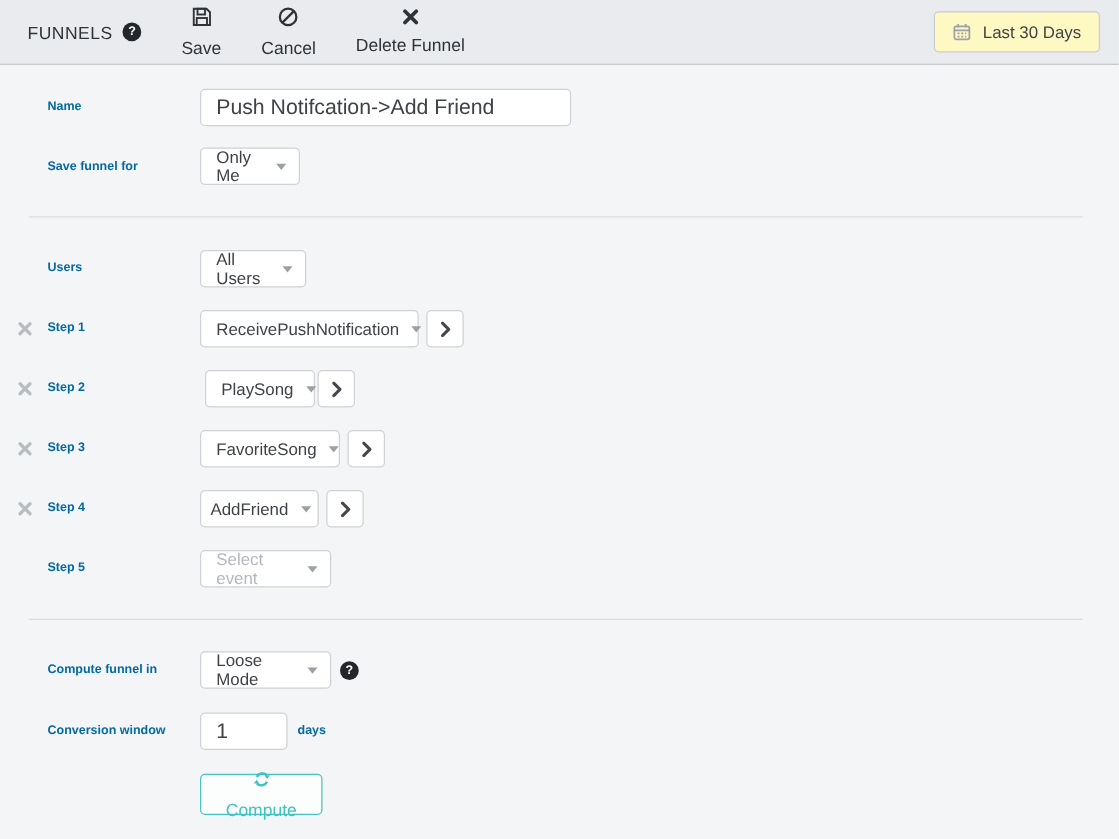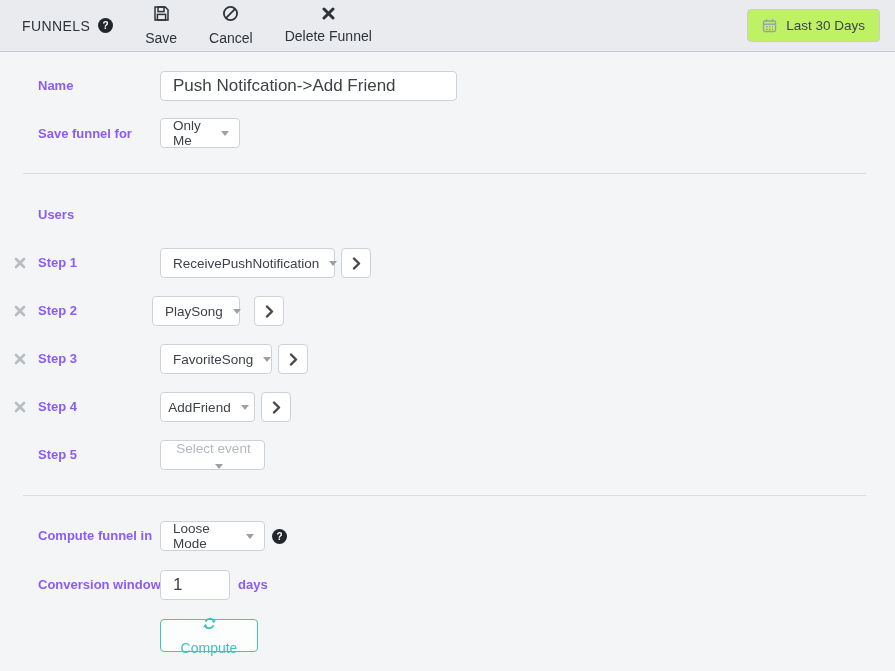--- a/index.html
+++ b/index.html
@@ -23,27 +23,27 @@
   .tb-group + .tb-group{margin-left:32px;flex-direction:column;}
   .tb-title{font-size:14px;color:#2f3338;letter-spacing:.4px;cursor:default;}
   .tb-label{font-size:14px;color:#2f3338;}
   .help-circle{
     width:15px;height:15px;border-radius:50%;
     background:#23262b;color:#fff;font-size:10px;font-weight:bold;
     display:flex;align-items:center;justify-content:center;line-height:1;
   }
   .daterange-btn{
     margin-left:auto;height:33px;min-width:125px;box-sizing:border-box;
-    background:#bef264;border:1px solid #c9ccd1;border-radius:4px;
+    background:#fef9c3;border:1px solid #c9ccd1;border-radius:4px;
     display:flex;align-items:center;justify-content:center;gap:9px;
     padding:0 14px;font-size:13.5px;color:#3e4247;cursor:pointer;
   }
 
   
-  .lbl{position:absolute;font-size:13px;font-weight:bold;color:#8b5cf6;line-height:14px;}
+  .lbl{position:absolute;font-size:10px;font-weight:bold;color:#0369a1;line-height:14px;}
   .box{
     position:absolute;height:30px;box-sizing:border-box;
     background:#fff;border:1px solid #ced1d5;border-radius:4px;
   }
   .txt-input{
     padding:0 12px;font-size:17px;color:#3e4247;
     font-family:"Liberation Sans", sans-serif;outline:none;
   }
   .dd{
     display:flex;align-items:center;justify-content:space-between;
@@ -68,24 +68,24 @@
     background:#fcfdfd;border:1px solid #45c4c1;border-radius:4px;
     display:flex;align-items:center;justify-content:center;gap:9px;
     font-size:14px;color:#3ec3bf;cursor:pointer;font-family:"Liberation Sans", sans-serif;flex-direction:column;
   }
 
   
   .w-name{left:160px;top:71px;width:297px;}
   .w-savefor{left:160px;top:118px;width:80px;}
   .w-users{left:160px;top:200px;width:85px;}
   .w-step1{left:160px;top:248px;width:175px;}
-  .w-step2{left:152px;top:296px;width:88px;}
+  .w-step2{left:164px;top:296px;width:88px;}
   .w-step3{left:160px;top:344px;width:112px;}
   .w-step4{left:160px;top:392px;width:95px;justify-content:center;}
-  .w-step5{left:160px;top:440px;width:105px;flex-direction:column;}
+  .w-step5{left:160px;top:440px;width:105px;}
   .w-mode{left:160px;top:521px;width:105px;}
   .w-conv{left:160px;top:570px;width:70px;}
   svg{display:block;}
 </style>
 </head>
 <body>
 
 <div class="app">
 
   <div class="topbar">
@@ -145,20 +145,24 @@
 
   <div class="lbl" style="left:38px;top:127px;">Save funnel for</div>
   <div class="box dd w-savefor">
     <span>Only Me</span>
     <span class="caret"></span>
   </div>
 
   <div class="divider" style="top:173px;"></div>
 
   <div class="lbl" style="left:38px;top:208px;">Users</div>
+  <div class="box dd w-users">
+    <span>All Users</span>
+    <span class="caret"></span>
+  </div>
 
   <span class="x-btn" style="top:257px;">
     <svg width="12" height="12" viewBox="0 0 12 12" stroke="#b9bdc2" stroke-width="2.6" stroke-linecap="round">
       <line x1="2" y1="2" x2="10" y2="10"></line>
         <line x1="10" y1="2" x2="2" y2="10"></line>
     </svg>
   </span>
   <div class="lbl" style="left:38px;top:256px;">Step 1</div>
   <div class="box dd w-step1">
     <span>ReceivePushNotification</span>

